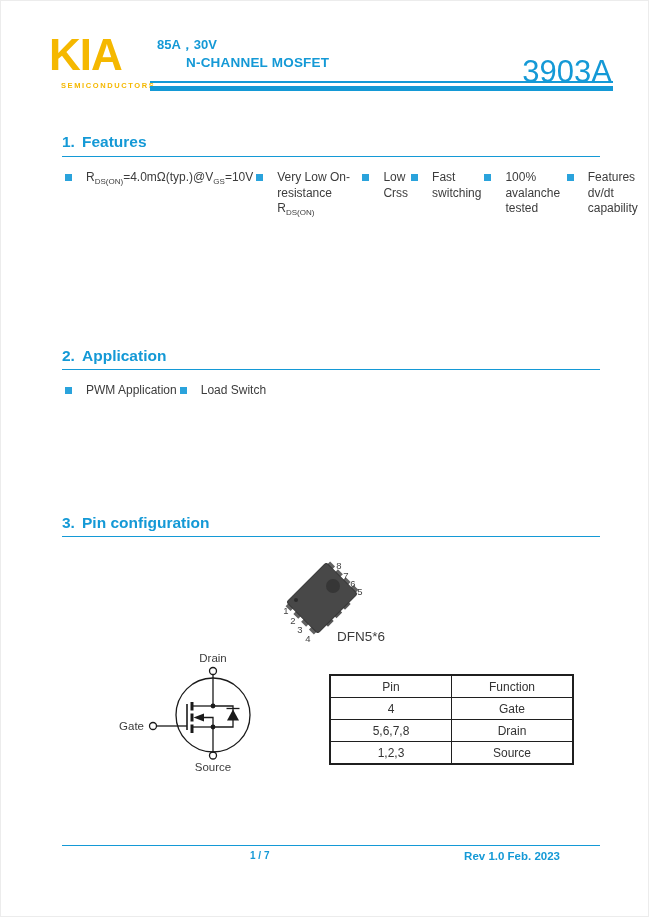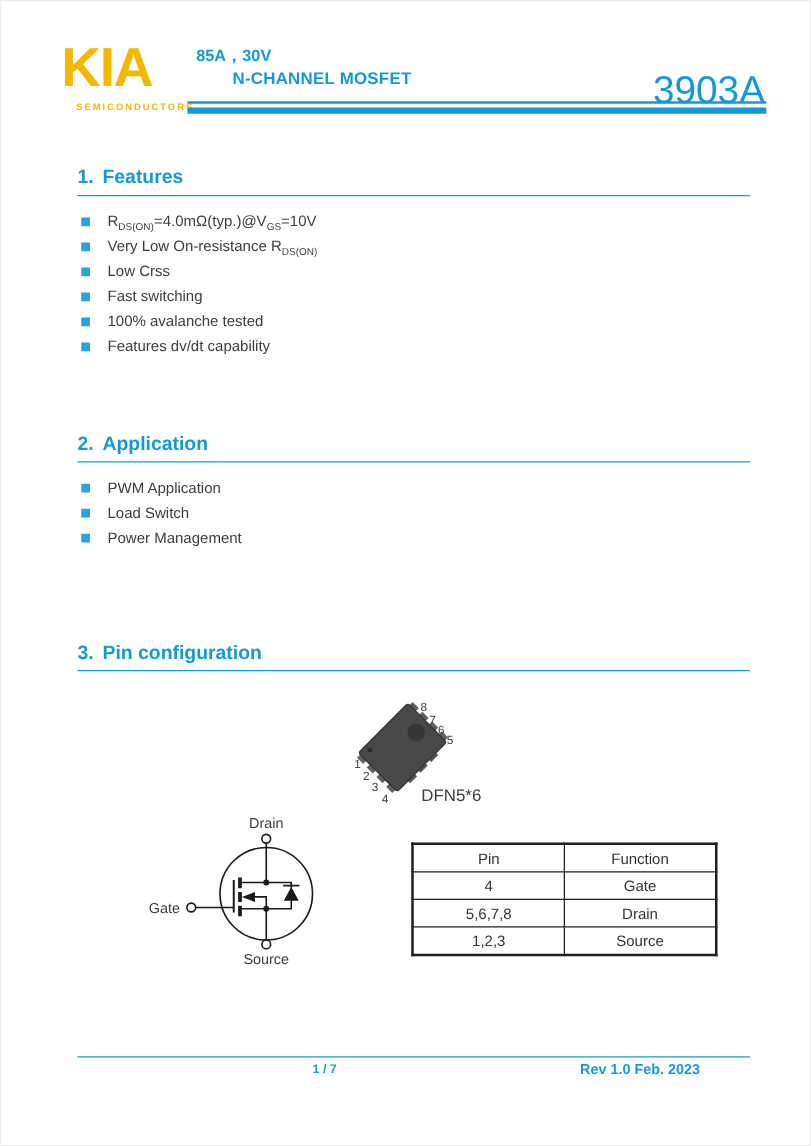--- a/index.html
+++ b/index.html
@@ -25,21 +25,21 @@
   .hdr-part{right:37px;top:40px;color:var(--accent);font-size:31px;line-height:1;margin-top:16px;}
   .hdr-line-thin{left:150px;top:81px;width:463px;height:1.5px;background:var(--accent);}
   .hdr-line-thick{left:150px;top:86px;width:463px;height:5px;background:var(--accent);}
 
   
   .sec-title{color:var(--accent);font-weight:bold;font-size:15.5px;display:flex;}
   .sec-title .num{width:20px;}
   .sec-underline{width:538px;height:1.3px;background:var(--accent);left:62px;}
 
   
-  .blist{left:62px;display:flex;flex-direction:column;}
+  .blist{left:62px;display:flex;flex-direction:row;}
   .bullet-item{display:flex;align-items:flex-start;height:20px;}
   .bullet{width:7px;height:7px;background:#2aa3dc;margin:4px 14px 0 3px;flex:none;}
   .bullet-text{font-size:12px;color:var(--ink);line-height:1.3;}
   .bullet-text sub{font-size:8px;}
 
   
   table.pin-table{left:329px;top:674px;border-collapse:collapse;table-layout:fixed;position:absolute;
     border:2px solid #1f1f1f;}
   table.pin-table th,table.pin-table td{
     border:1.5px solid #1f1f1f;width:120px;height:21px;text-align:center;
@@ -108,24 +108,20 @@
   </div>
   <div class="abs sec-underline" style="top:369px;"></div>
   <div class="abs blist" style="top:383px;">
       <div class="bullet-item">
         <span class="bullet"></span>
         <span class="bullet-text">PWM Application</span>
       </div>
       <div class="bullet-item">
         <span class="bullet"></span>
         <span class="bullet-text">Load Switch</span>
-      </div>
-      <div class="bullet-item">
-        <span class="bullet"></span>
-        <span class="bullet-text">Power Management</span>
       </div>
     </div>
 
   <div class="abs sec-title" style="left:62px;top:514px;">
     <span class="num">3.</span>
     <span>Pin configuration</span>
   </div>
   <div class="abs sec-underline" style="top:536px;"></div>
 
   <svg class="abs" style="left:265px;top:550px;" width="190" height="105" viewBox="0 0 190 105">

